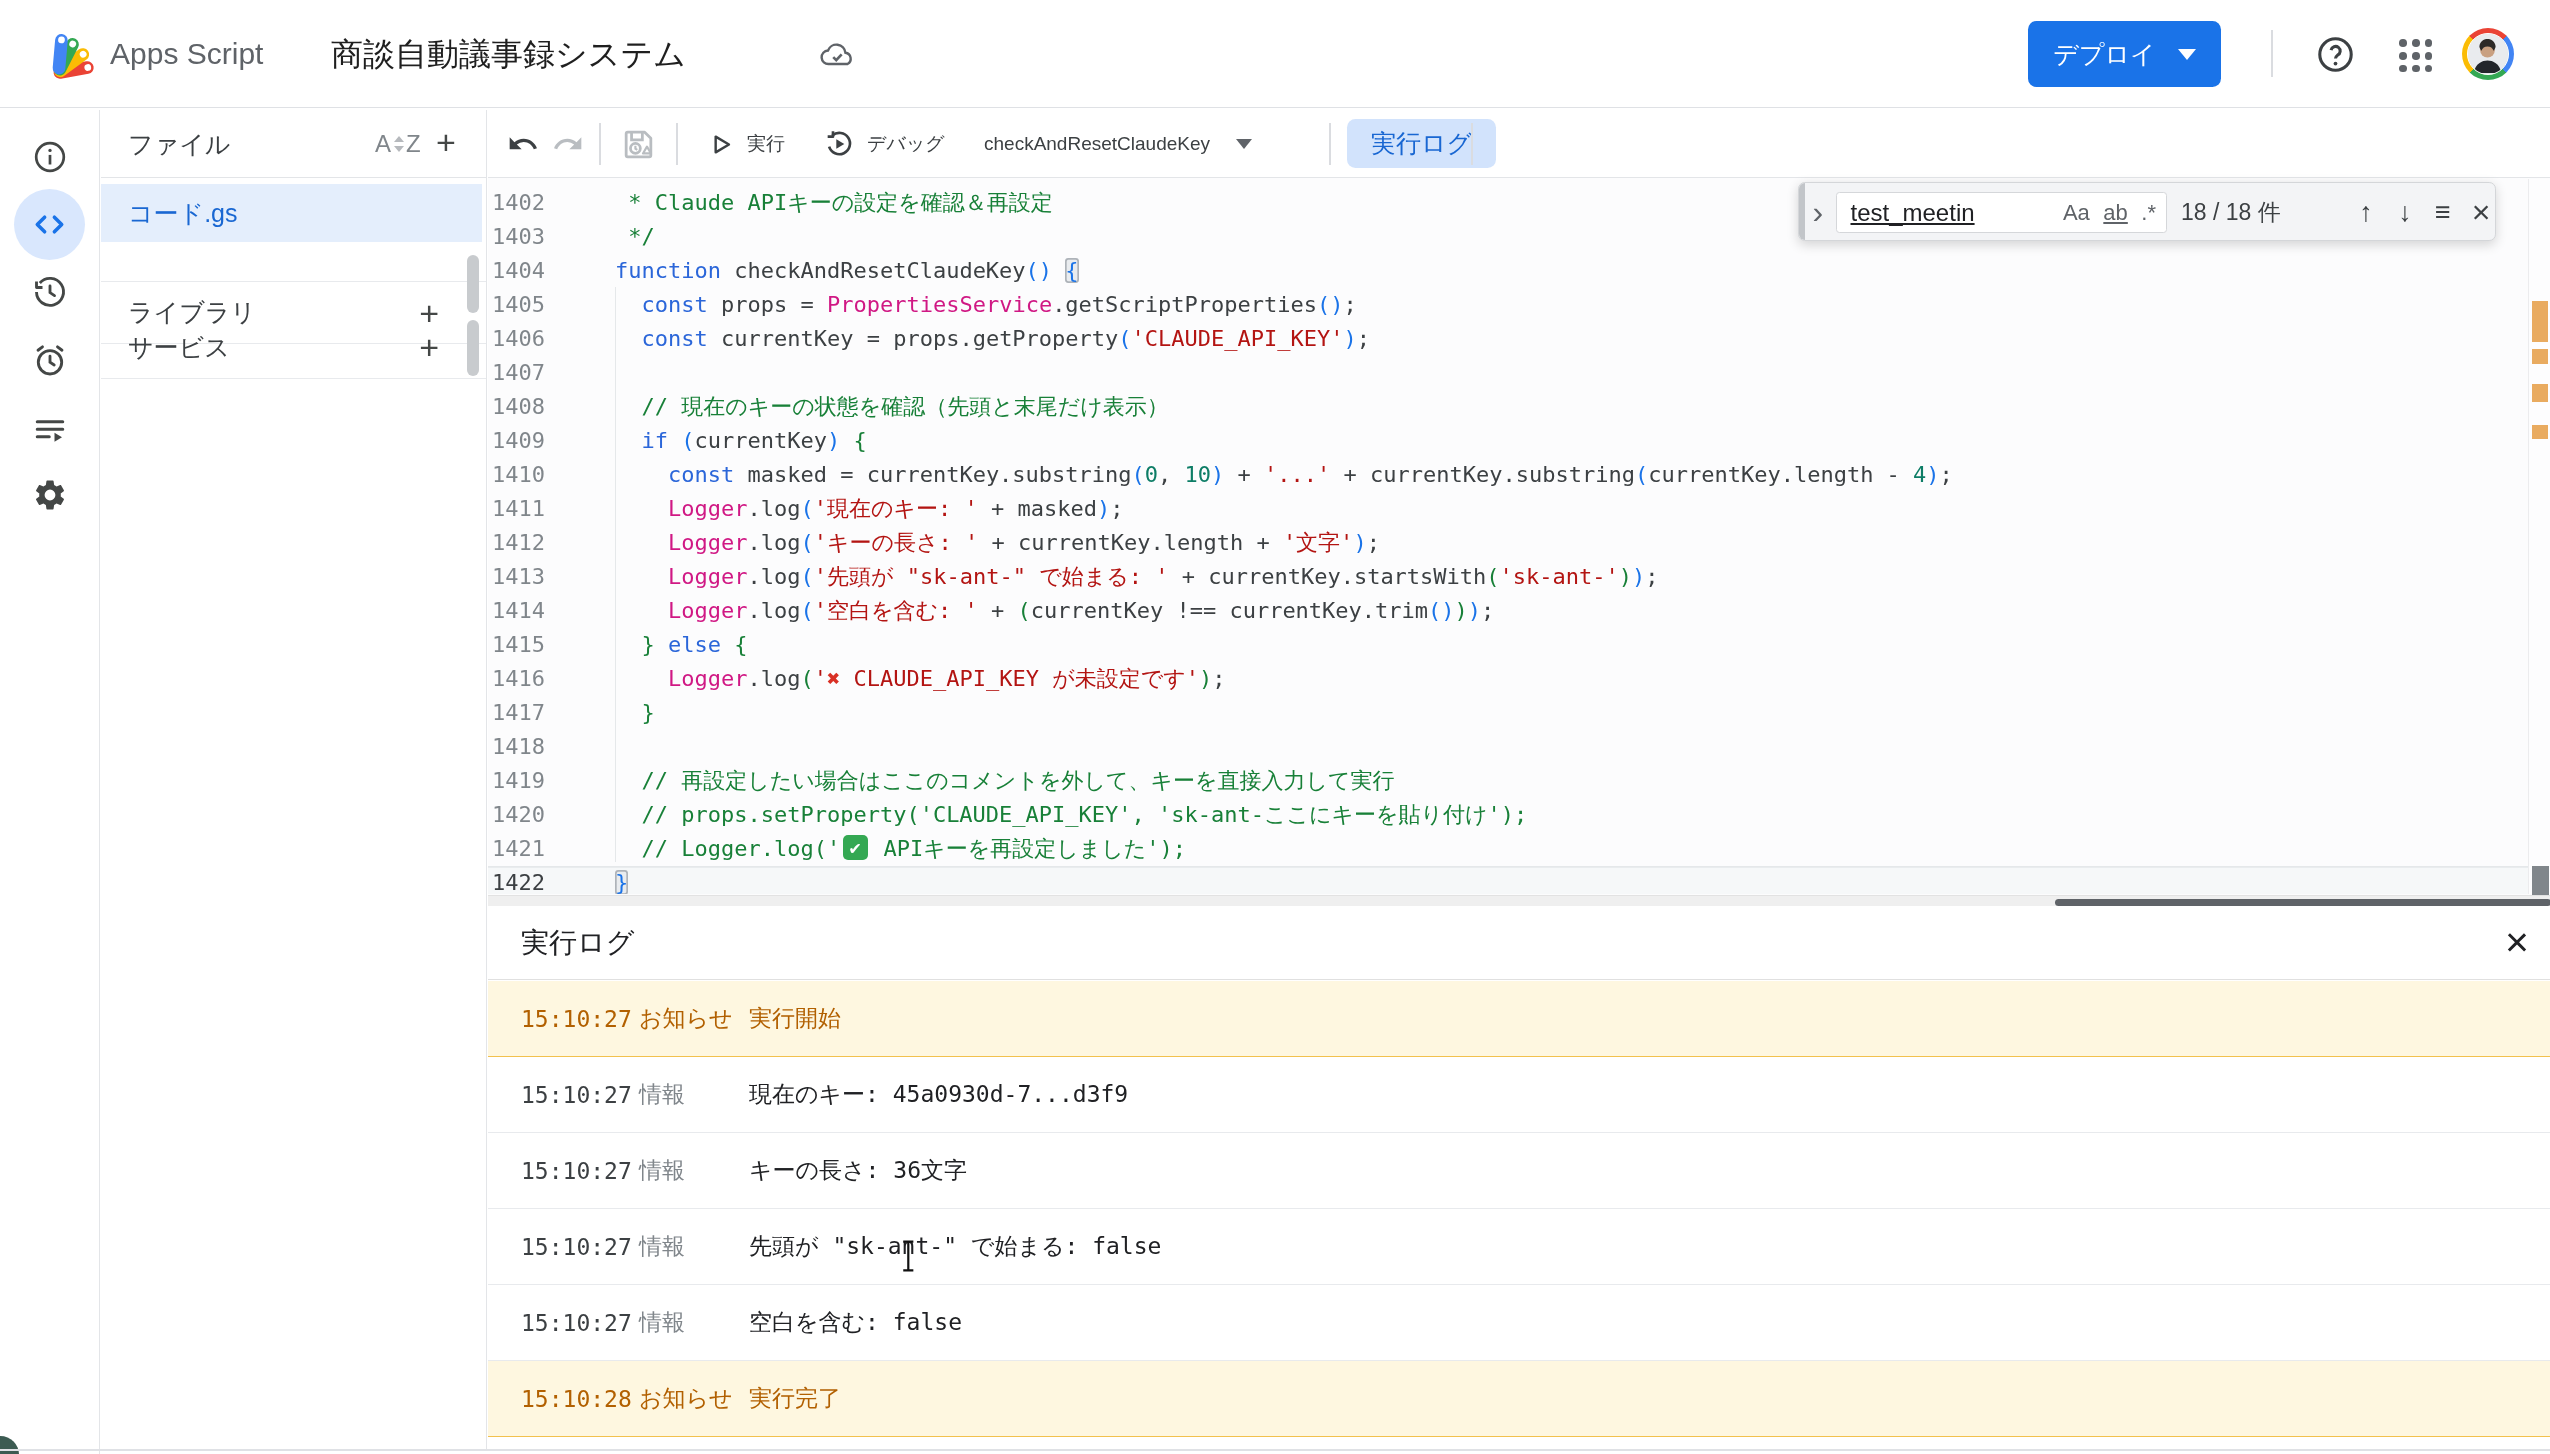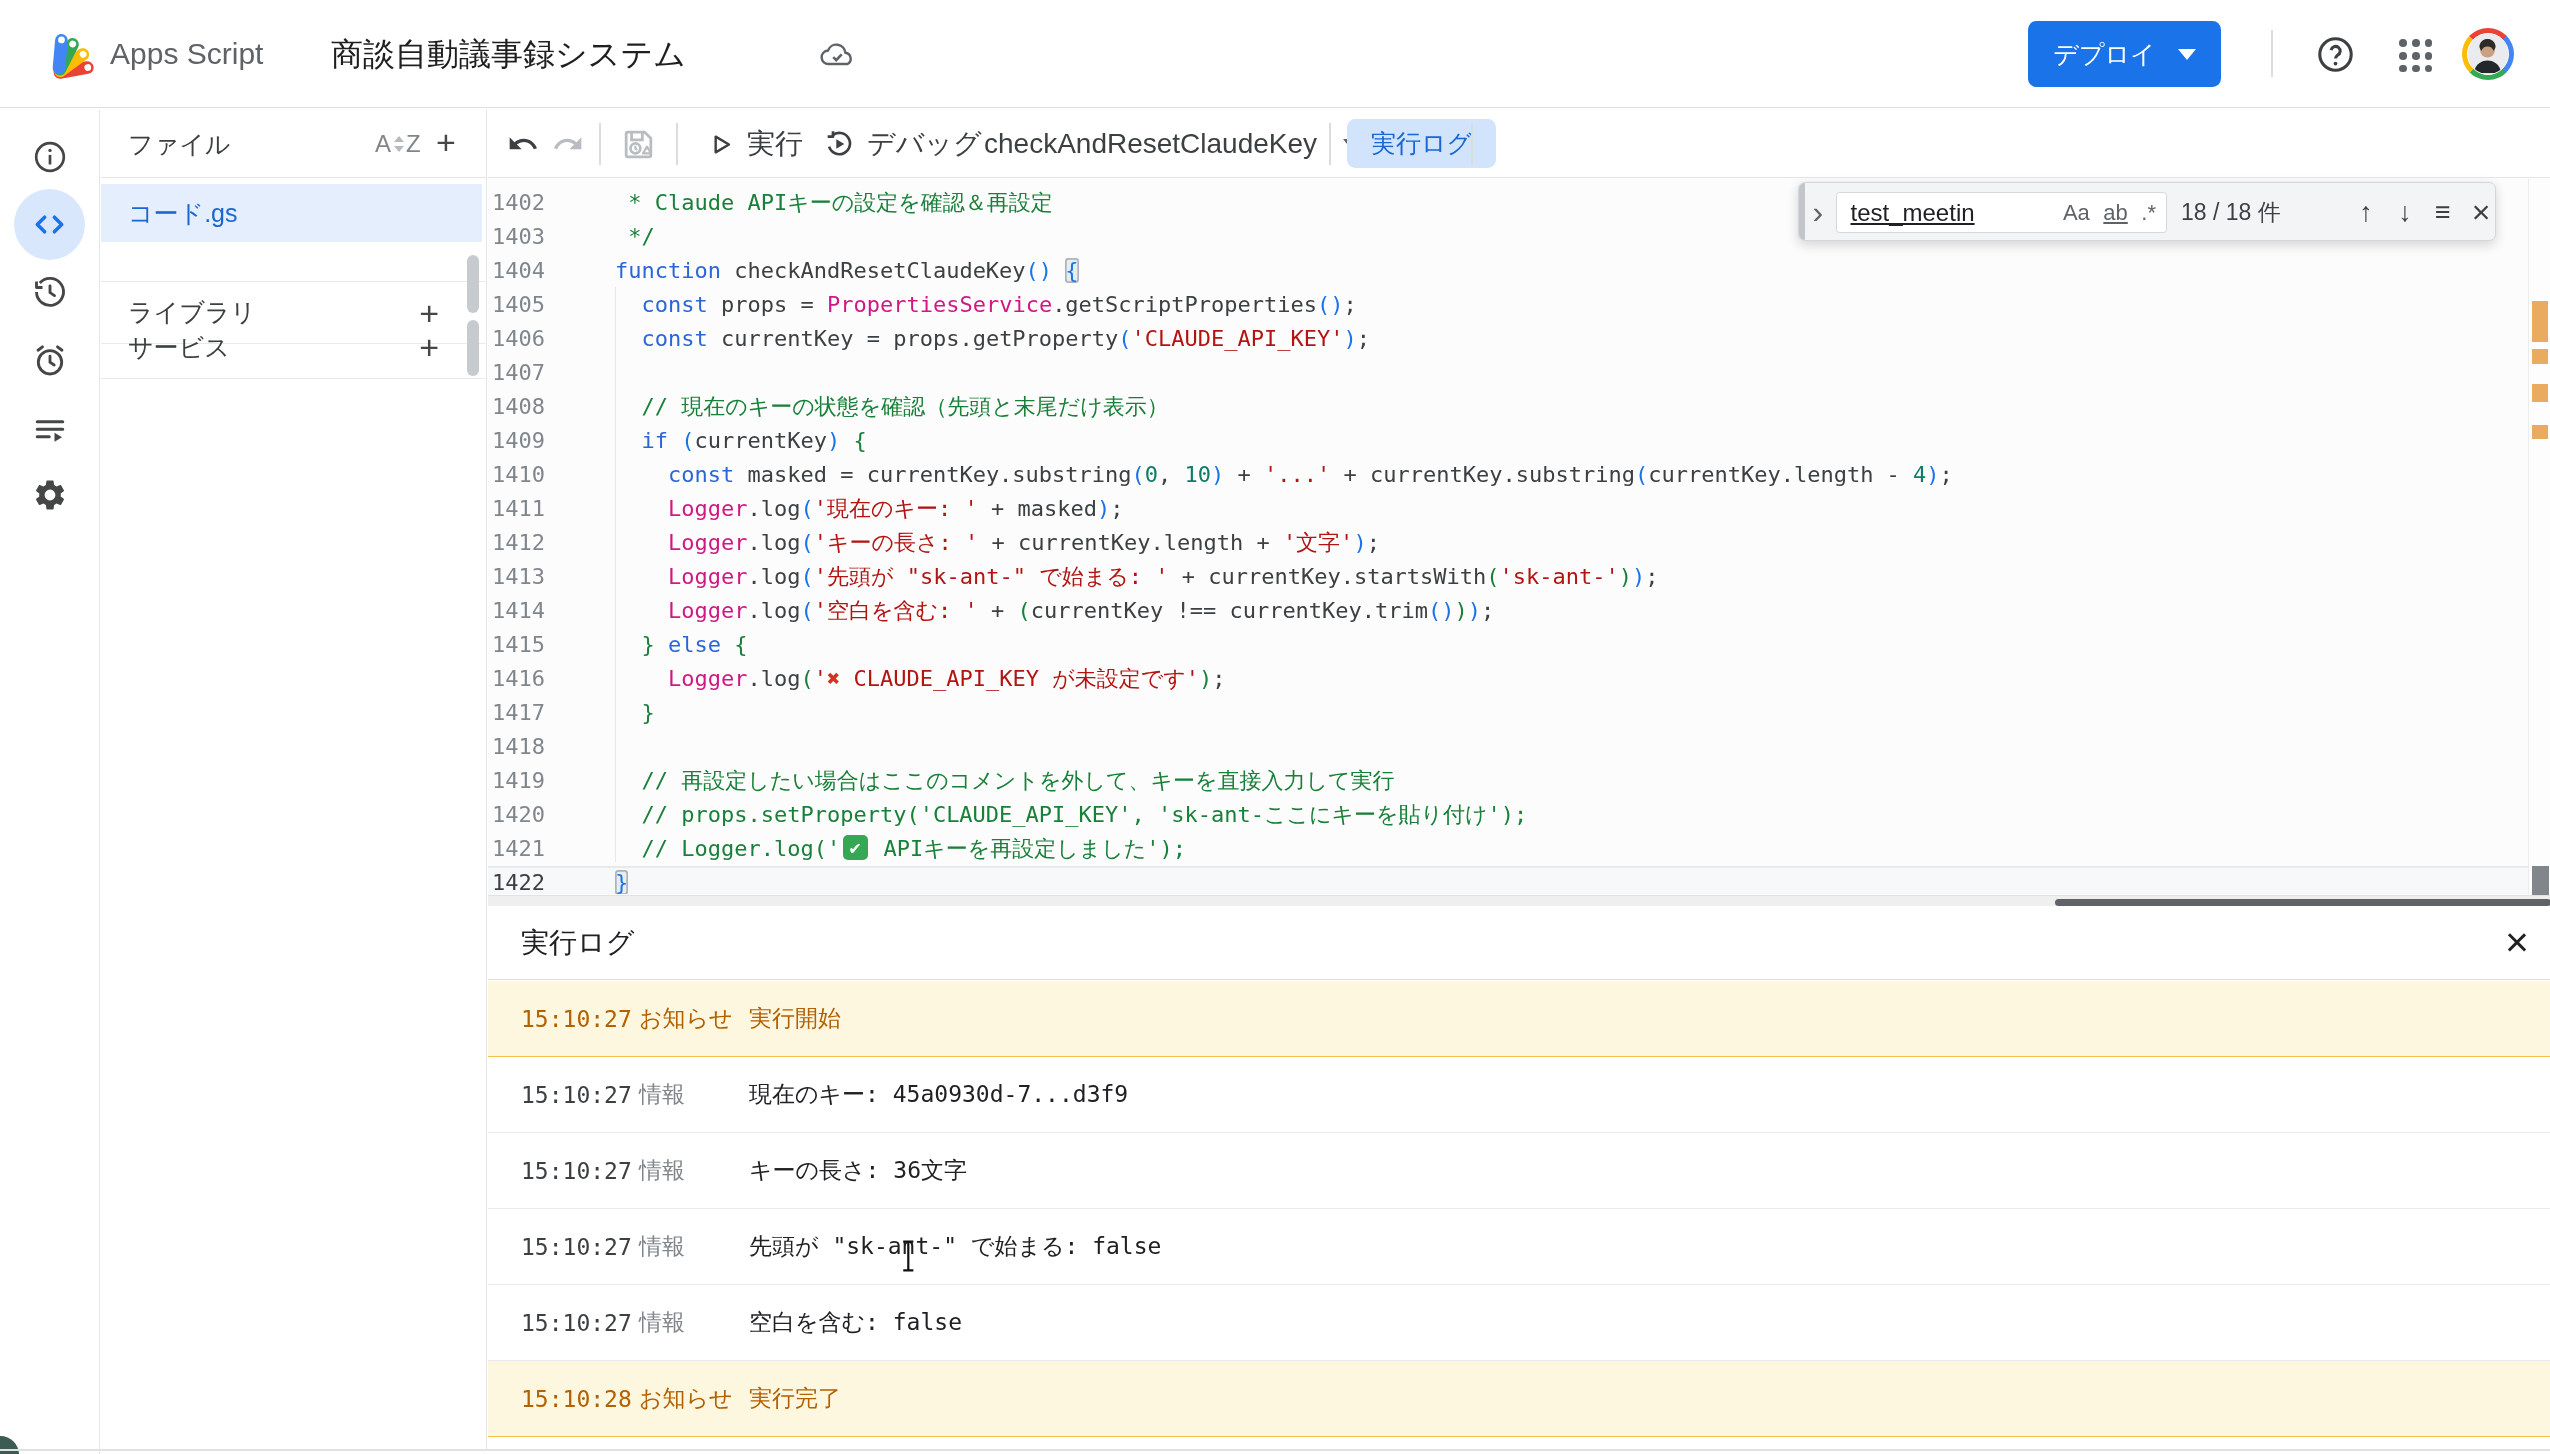--- a/index.html
+++ b/index.html
@@ -54,21 +54,21 @@
   .file-row span { margin-left:27px; font-size:25px; color:#1967d2; }
   .panel-section { position:absolute; left:0; width:100%; height:63px; border-top:1.7px solid #e8eaed; border-bottom:1.7px solid #e8eaed; display:flex; align-items:center; justify-content:space-between; padding:0 47px 0 27px; }
   .panel-section .lbl { font-size:25px; color:#3c4043; }
   .sec-lib { top:140px;margin-top:31px; }
   .sec-svc { top:206px; border-top:none; }
   .mini-thumb { position:absolute; left:366px; width:12px; border-radius:6px; background:#c8cbce; }
 
   
   .editor { left:488px; top:110px; width:2062px; height:797px; background:#fcfcfd; }
   .toolbar { position:absolute; left:0; top:0; width:100%; height:68px; background:#fff; border-bottom:1.7px solid #e3e5e8; }
-  .tbtn { position:absolute; top:0; height:68px; display:flex; align-items:center; gap:12px; cursor:pointer; color:#3c4043; font-size:28px; }
+  .tbtn { position:absolute; top:0; height:68px; display:flex; align-items:center; gap:12px; cursor:pointer; color:#3c4043; font-size:19px; }
   .tdiv { position:absolute; top:12.7px; width:1.7px; height:42px; background:#dadce0; }
   .fn-caret { width:0;height:0;border-left:8.5px solid transparent;border-right:8.5px solid transparent;border-top:10px solid #5f6368; margin-left:13.5px; }
   .log-pill { position:absolute; left:859px; top:9.3px; height:49px; padding:0 24px; background:#d2e3fc; border-radius:8.5px; display:flex; align-items:center; color:#1967d2; font-size:25px; cursor:pointer; }
 
   .code-viewport { position:absolute; left:0; top:69px; width:2040px; height:715px; overflow:hidden; }
   .code-lines { position:absolute; left:0; top:-27px; width:100%; }
   .code-line { display:flex; height:34px; line-height:34px; font-family:"DejaVu Sans Mono",monospace; font-size:22px; white-space:pre; }
   .code-line .gutter { flex:0 0 85px; text-align:right; padding-right:28px; color:#80868b; }
   .code-line .code { padding-left:42px; color:#3c4043; }
   .code-line.active { background:#f6f8f9; box-shadow:inset 0 1.7px 0 #e5e8ea, inset 0 -1.7px 0 #e5e8ea; }

